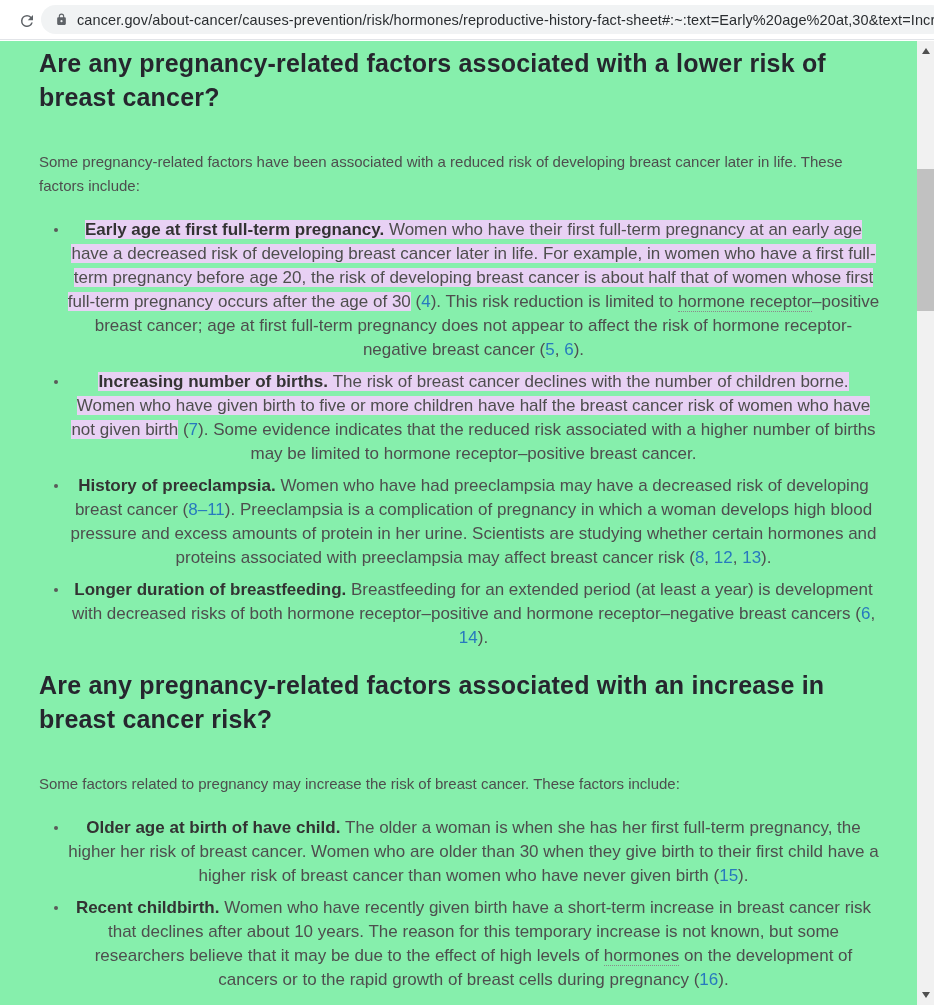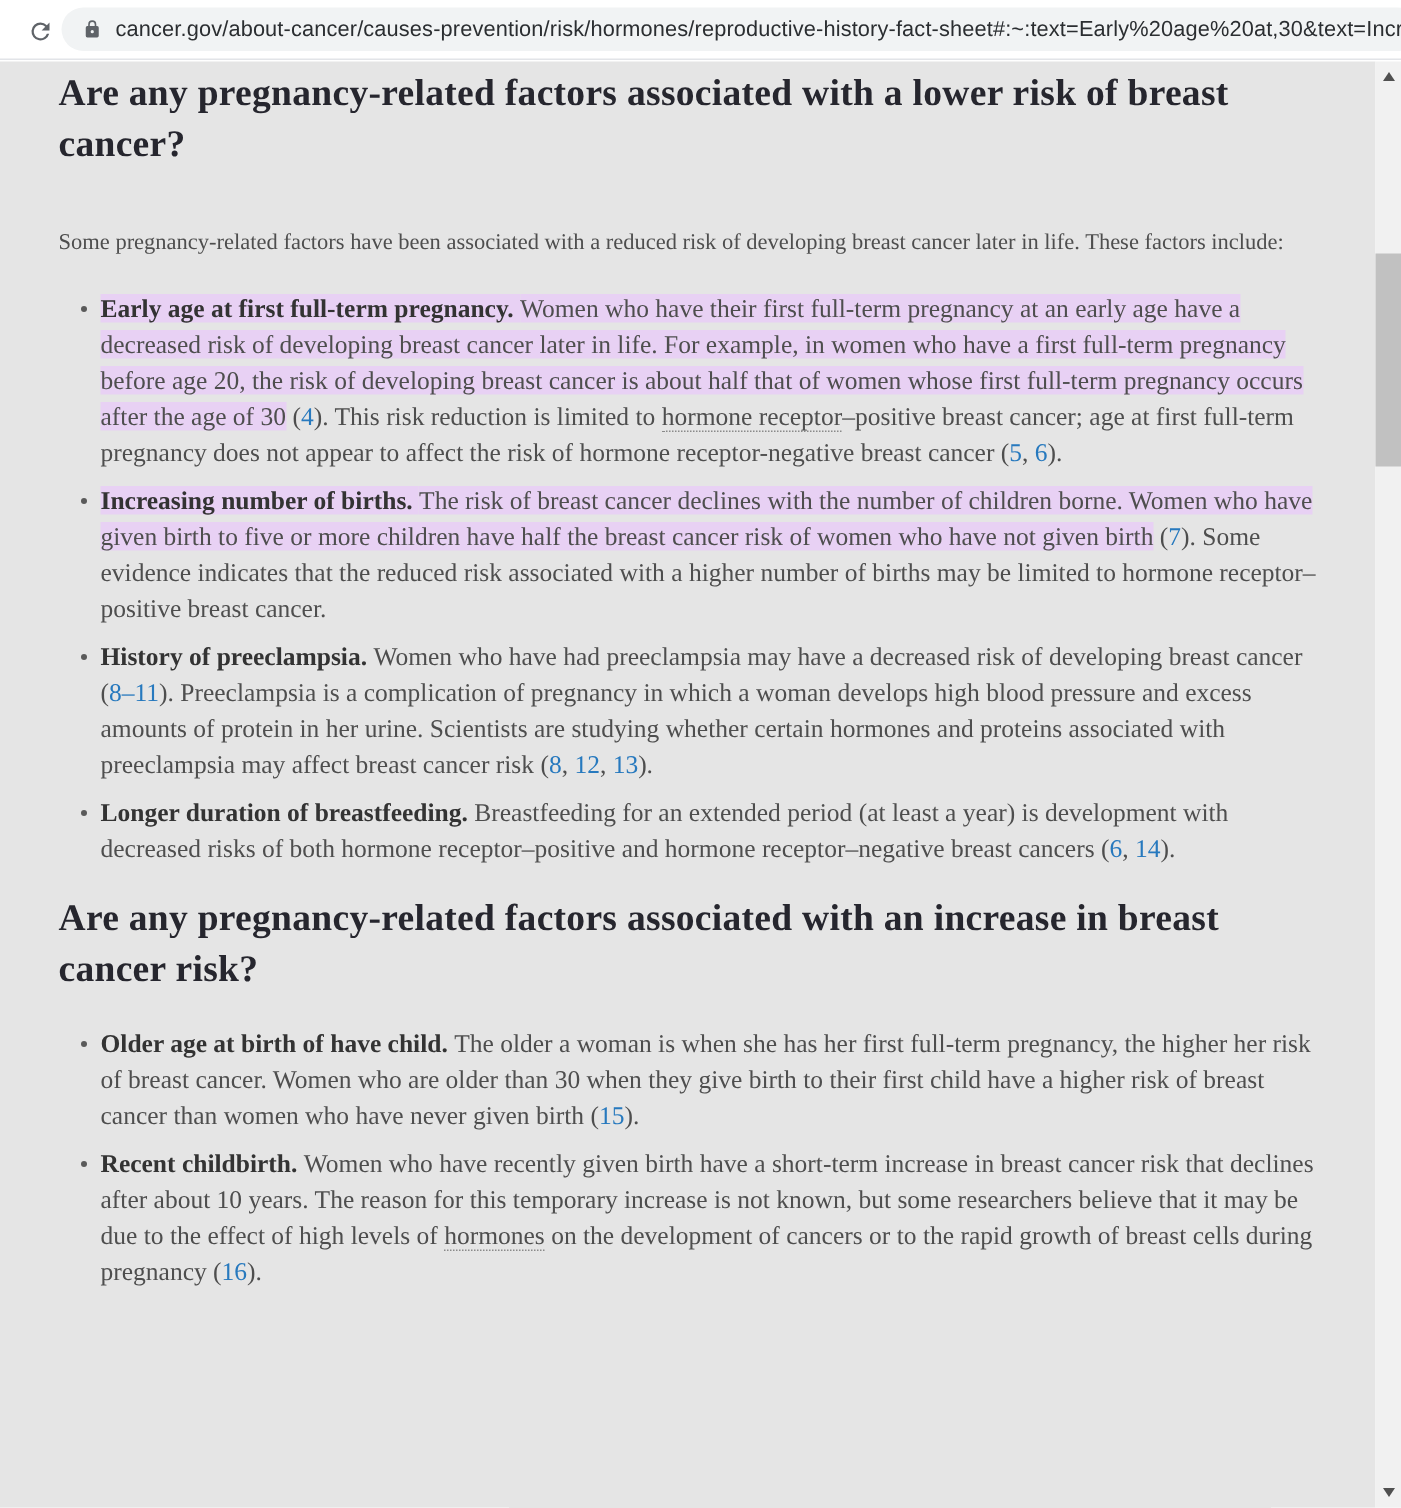--- a/index.html
+++ b/index.html
@@ -27,29 +27,29 @@
   .sb-arrow.down { bottom: 2px; }
   .tri-up { width: 0; height: 0; border-left: 4px solid transparent;
     border-right: 4px solid transparent; border-bottom: 6px solid #505050; }
   .tri-down { width: 0; height: 0; border-left: 4px solid transparent;
     border-right: 4px solid transparent; border-top: 6px solid #505050; }
   .sb-thumb { position: absolute; left: 0; top: 128px; width: 17px; height: 142px;
     background: #c1c1c1; cursor: pointer; }
 
   
   .page { position: absolute; top: 41px; left: 0; right: 17px; bottom: 0;
-    background: #e5e5e5; overflow: hidden; padding: 5px 36px 0 39px; font-family: Liberation Serif, serif; }
+    background: #86efac; overflow: hidden; padding: 5px 36px 0 39px; }
   h1 { font-size: 25px; line-height: 34px; font-weight: 700; color: #26262e;
     letter-spacing: 0.2px; max-width: 800px; }
   .section-2 h1 { margin-top: 18px; }
   p.intro { margin-top: 36px; font-size: 15px; line-height: 24px; color: #4e4e4e;
     max-width: 841px; }
   ul { margin-top: 20px; list-style: none; padding-left: 28px; max-width: 841px; }
   li { position: relative; font-size: 17px; line-height: 24px; color: #4e4e4e;
-    margin-bottom: 8px; }
+    margin-bottom: 8px; text-align: center; }
   li::before { content: ""; position: absolute; left: -13px; top: 10px;
     width: 4px; height: 4px; border-radius: 50%; background: #5a5a5a; }
   .b { font-weight: 700; color: #333333; }
   .hl { background: var(--hl, #e8d1f4); }
   .link { color: var(--link, #2779be); cursor: pointer; }
   .term { border-bottom: 1px dotted #8a8a8a; cursor: pointer; }
 </style>
 </head>
 <body>
 
@@ -79,20 +79,21 @@
     <ul>
       <li><span class="b hl">Early age at first full-term pregnancy. </span><span class="hl">Women who have their first full-term pregnancy at an early age have a decreased risk of developing breast cancer later in life. For example, in women who have a first full-term pregnancy before age 20, the risk of developing breast cancer is about half that of women whose first full-term pregnancy occurs after the age of 30</span><span> (</span><span class="link">4</span><span>). This risk reduction is limited to </span><span class="term">hormone receptor</span><span>–positive breast cancer; age at first full-term pregnancy does not appear to affect the risk of hormone receptor-negative breast cancer (</span><span class="link">5</span><span>, </span><span class="link">6</span><span>).</span></li>
       <li><span class="b hl">Increasing number of births. </span><span class="hl">The risk of breast cancer declines with the number of children borne. Women who have given birth to five or more children have half the breast cancer risk of women who have not given birth</span><span> (</span><span class="link">7</span><span>). Some evidence indicates that the reduced risk associated with a higher number of births may be limited to hormone receptor–positive breast cancer.</span></li>
       <li><span class="b">History of preeclampsia. </span><span>Women who have had preeclampsia may have a decreased risk of developing breast cancer (</span><span class="link">8–11</span><span>). Preeclampsia is a complication of pregnancy in which a woman develops high blood pressure and excess amounts of protein in her urine. Scientists are studying whether certain hormones and proteins associated with preeclampsia may affect breast cancer risk (</span><span class="link">8</span><span>, </span><span class="link">12</span><span>, </span><span class="link">13</span><span>).</span></li>
       <li><span class="b">Longer duration of breastfeeding. </span><span>Breastfeeding for an extended period (at least a year) is development with decreased risks of both hormone receptor–positive and hormone receptor–negative breast cancers (</span><span class="link">6</span><span>, </span><span class="link">14</span><span>).</span></li>
     </ul>
   </section>
 
   <section class="section-2">
     <h1>Are any pregnancy-related factors associated with an increase in breast cancer risk?</h1>
+    <p class="intro">Some factors related to pregnancy may increase the risk of breast cancer. These factors include:</p>
     <ul>
       <li><span class="b">Older age at birth of have child. </span><span>The older a woman is when she has her first full-term pregnancy, the higher her risk of breast cancer. Women who are older than 30 when they give birth to their first child have a higher risk of breast cancer than women who have never given birth (</span><span class="link">15</span><span>).</span></li>
       <li><span class="b">Recent childbirth. </span><span>Women who have recently given birth have a short-term increase in breast cancer risk that declines after about 10 years. The reason for this temporary increase is not known, but some researchers believe that it may be due to the effect of high levels of </span><span class="term">hormones</span><span> on the development of cancers or to the rapid growth of breast cells during pregnancy (</span><span class="link">16</span><span>).</span></li>
 
     </ul>
   </section>
 
 </div>
 
 <div class="scrollbar">

